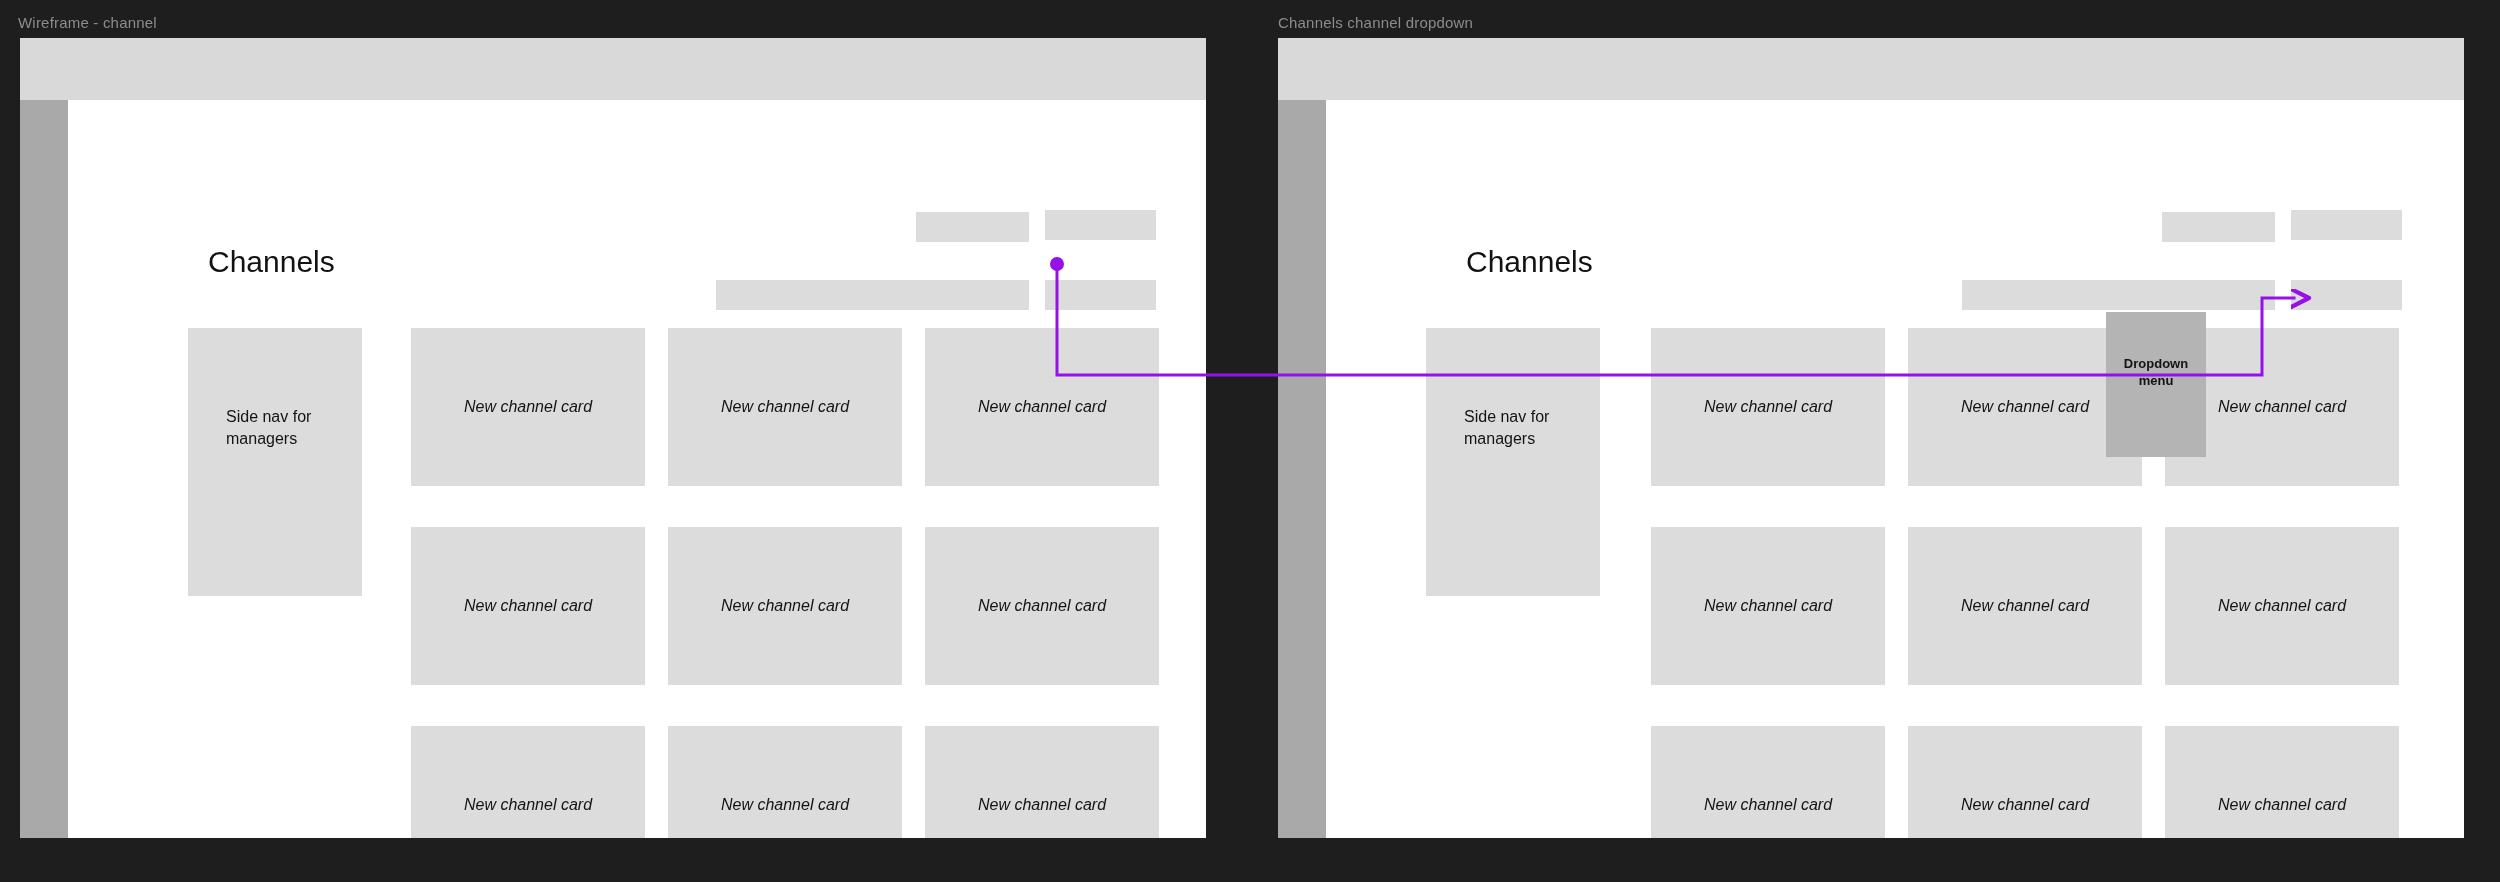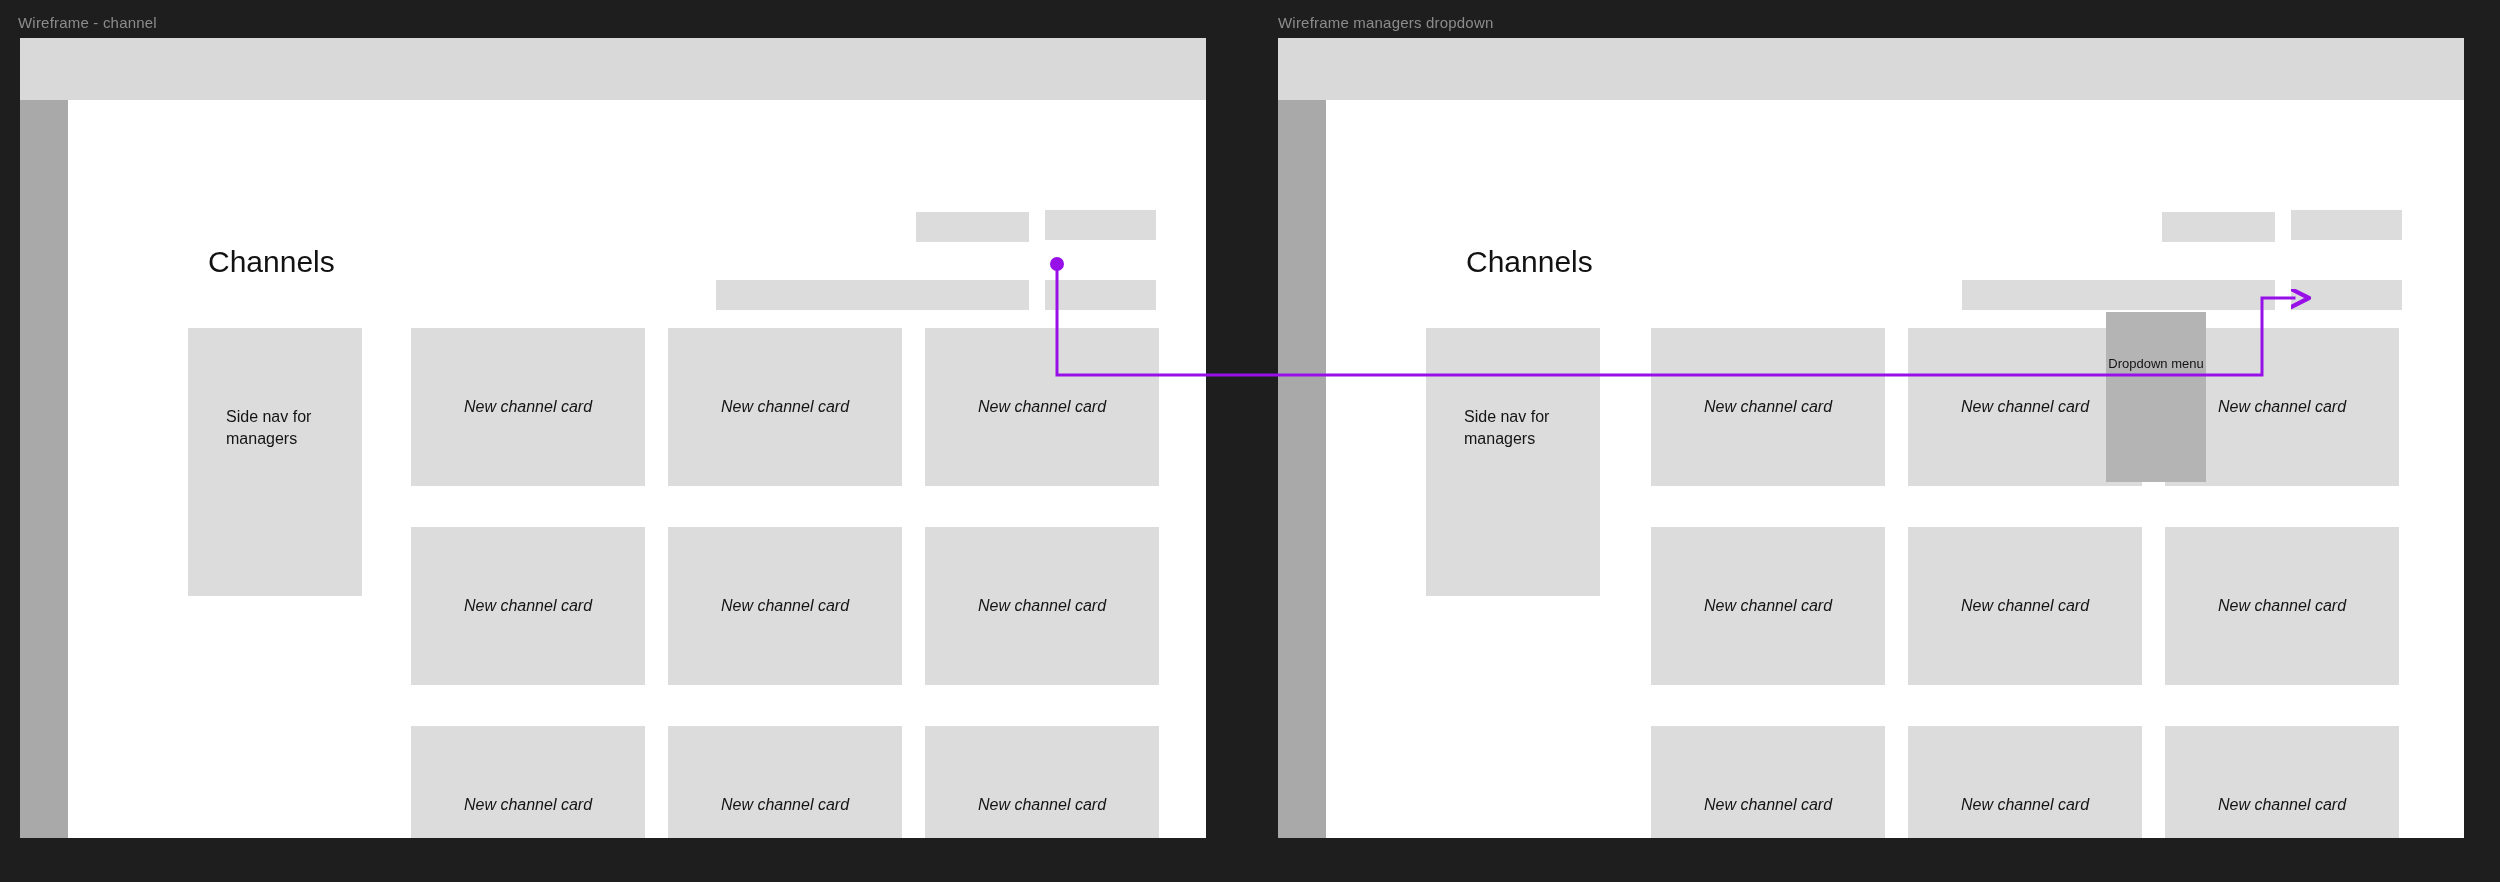--- a/index.html
+++ b/index.html
@@ -183,21 +183,21 @@
           <span class="card-label">New channel card</span>
         </div>
         <div class="card" style="left: 600px; top: 626px; width: 234px; height: 158px; background: rgb(220, 220, 220);">
           <span class="card-label">New channel card</span>
         </div>
         <div class="card" style="left: 857px; top: 626px; width: 234px; height: 158px; background: rgb(220, 220, 220);">
           <span class="card-label">New channel card</span>
         </div>
       </div>
     </div>
-    <div class="frame-label" style="left: 1278px; top: 14px;">Wireframe managers dropdown</div>
+    <div class="frame-label" style="left: 1278px; top: 14px;">Channels channel dropdown</div>
     <div class="artboard" style="left: 1278px; top: 38px; width: 1186px; height: 800px; background: rgb(255, 255, 255);">
       <div class="app-header" style="background: rgb(217, 217, 217);"></div>
       <div class="app-sidebar-strip" style="background: rgb(169, 169, 169);"></div>
       <div class="app-body">
         <h1 class="page-title" style="left: 140px; top: 145px;">Channels</h1>
         <div class="ph-bar" style="left: 836px; top: 112px; width: 113px; height: 30px; background: rgb(220, 220, 220);"></div>
         <div class="ph-bar" style="left: 965px; top: 110px; width: 111px; height: 30px; background: rgb(220, 220, 220);"></div>
         <div class="ph-bar" style="left: 636px; top: 180px; width: 313px; height: 30px; background: rgb(220, 220, 220);"></div>
         <div class="ph-bar" style="left: 965px; top: 180px; width: 111px; height: 30px; background: rgb(220, 220, 220);"></div>
         <div class="side-nav-block" style="left: 100px; top: 228px; width: 174px; height: 268px; background: rgb(220, 220, 220);">
@@ -223,21 +223,21 @@
         </div>
         <div class="card" style="left: 325px; top: 626px; width: 234px; height: 158px; background: rgb(220, 220, 220);">
           <span class="card-label">New channel card</span>
         </div>
         <div class="card" style="left: 582px; top: 626px; width: 234px; height: 158px; background: rgb(220, 220, 220);">
           <span class="card-label">New channel card</span>
         </div>
         <div class="card" style="left: 839px; top: 626px; width: 234px; height: 158px; background: rgb(220, 220, 220);">
           <span class="card-label">New channel card</span>
         </div>
-        <div class="dropdown-menu" style="left: 780px; top: 212px; width: 100px; height: 170px; background: rgb(180, 180, 180);">
+        <div class="dropdown-menu" style="left: 780px; top: 212px; width: 100px; height: 145px; background: rgb(180, 180, 180); font-weight: bold;">
           <span class="dropdown-menu-label">Dropdown menu</span>
         </div>
       </div>
     </div>
   </div>
 
 <svg id="connector" viewBox="0 0 2500 882" xmlns="http://www.w3.org/2000/svg">
   <defs>
     <marker id="arrowhead" markerWidth="7" markerHeight="7" refX="1" refY="3" orient="auto" markerUnits="strokeWidth">
       <path d="M0,0 L6,3 L0,6" fill="none" stroke="#9810e8" stroke-width="1.4" stroke-linecap="round" stroke-linejoin="round"></path>

